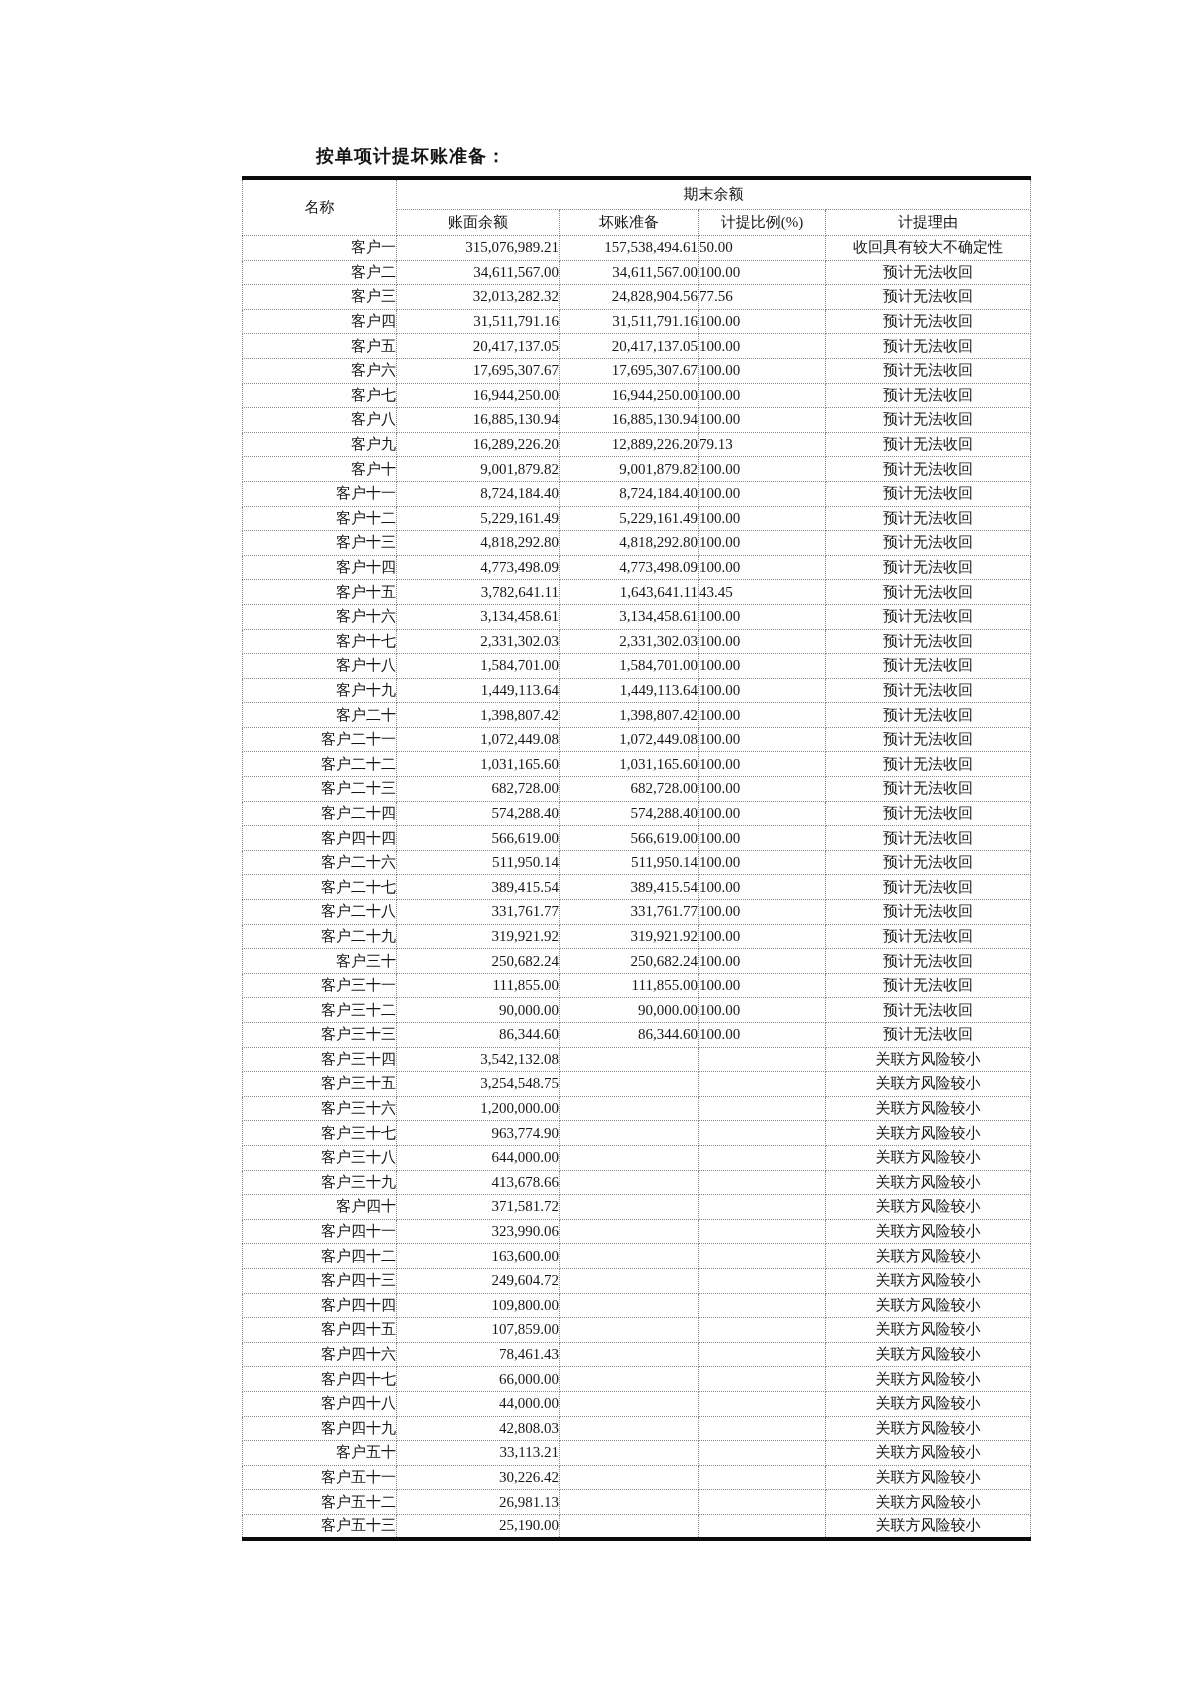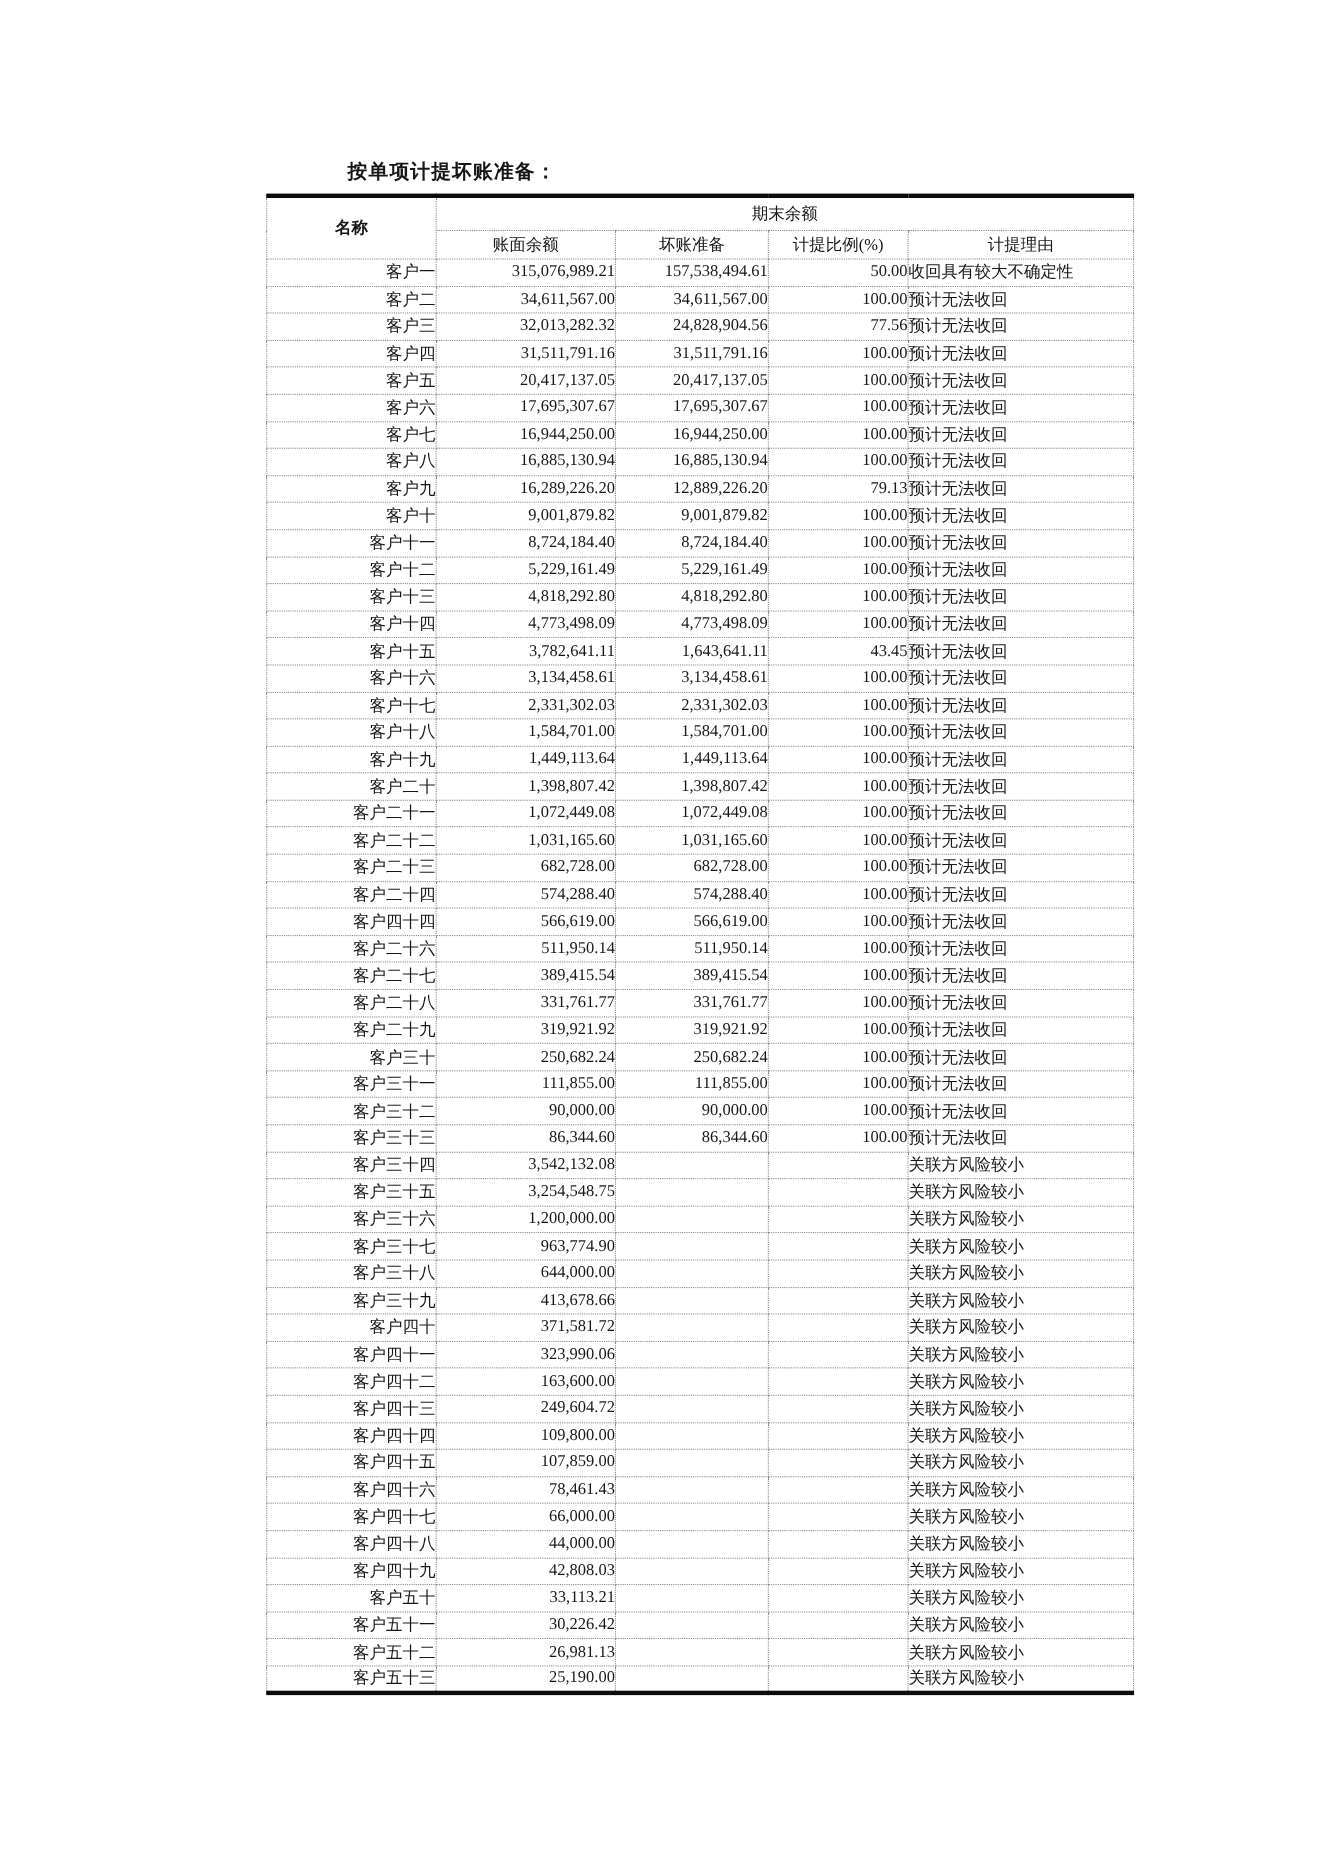--- a/index.html
+++ b/index.html
@@ -43,23 +43,23 @@
     padding: 0;
     overflow: hidden;
     white-space: nowrap;
     vertical-align: middle;
   }
   .provision-table thead tr.group-row th { height: 29px; text-align: center; }
   .provision-table thead tr.sub-row th   { height: 25px; text-align: center; }
   .provision-table tbody tr { height: 24.6px; }
   .col-name   { text-align: right;  padding-left: 11px;  }
   .col-num    { text-align: right; padding-right: 9px;  }
-  .col-ratio  { text-align: right; padding-right: 12px; }
-  .col-reason { text-align: left;  padding-left: 10px; margin-left: 27px;  }
-  th.h-name   { text-align: center; font-weight: bold; }
+  .col-ratio  { text-align: left; padding-right: 12px; }
+  .col-reason { text-align: center;  padding-left: 10px; margin-left: 27px;  }
+  th.h-name   { text-align: center; }
 </style>
 </head>
 <body>
 
 <div class="doc-title">按单项计提坏账准备：</div>
 
 <table class="provision-table">
   <colgroup>
     <col style="width:154px">
     <col style="width:163px">

